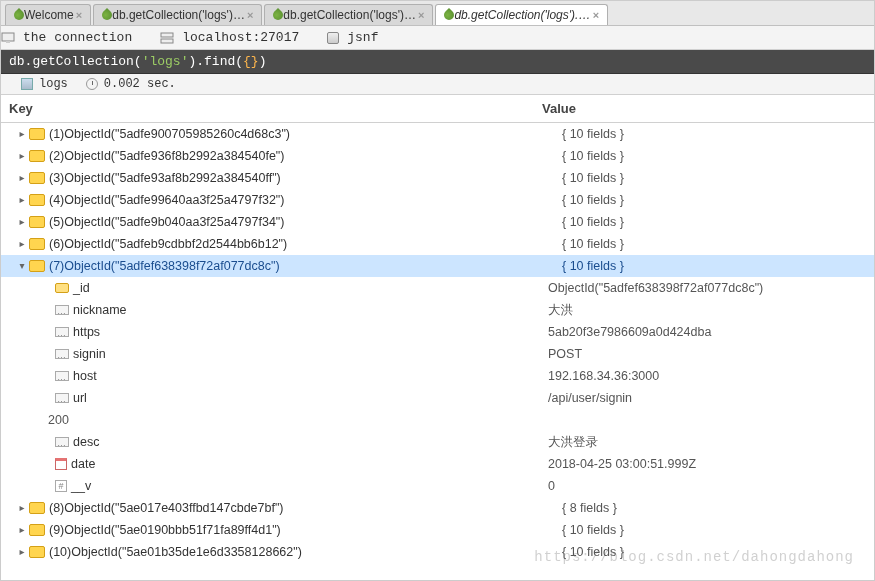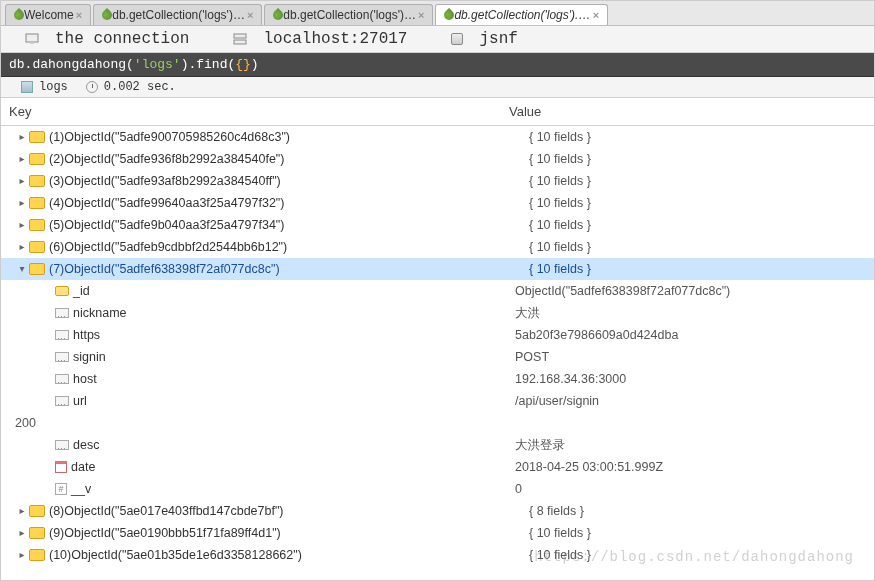--- a/index.html
+++ b/index.html
@@ -5,38 +5,38 @@
   * { box-sizing: border-box; margin: 0; padding: 0; }
   body { font-family: "Segoe UI", Tahoma, Arial, sans-serif; font-size: 12px; color: #333; background: #fff; width: 875px; }
   
   .tabs { display: flex; background: #e8e8e8; border-bottom: 1px solid #c0c0c0; padding: 3px 4px 0 4px; }
   .tab { display: flex; align-items: center; background: #d8d8d8; border: 1px solid #b0b0b0; border-bottom: none; padding: 3px 8px; margin-right: 2px; font-size: 12px; cursor: pointer; max-width: 200px; border-radius: 3px 3px 0 0; }
   .tab.active { background: #fff; font-style: italic; }
   .tab-label { white-space: nowrap; overflow: hidden; text-overflow: ellipsis; }
   .tab-close { color: #999; font-weight: bold; font-size: 11px; margin-left: 2px; }
   .leaf-icon { width: 10px; height: 10px; background: radial-gradient(circle at 40% 40%, #7cb342, #558b2f); border-radius: 50% 0 50% 50%; transform: rotate(-45deg); display: inline-block; }
   
-  .conn-bar { display: flex; align-items: center; gap: 16px; padding: 4px 24px; background: #f4f4f4; border-bottom: 1px solid #d0d0d0; font-family: "Courier New", monospace; font-size: 16px; }
+  .conn-bar { display: flex; align-items: center; gap: 8px; padding: 4px 0; background: #f4f4f4; border-bottom: 1px solid #d0d0d0; font-family: "Courier New", monospace; font-size: 13px; }
   .conn-icon { width: 14px; height: 12px; display: inline-flex; align-items: center; justify-content: center; }
   .db-cylinder { width: 12px; height: 12px; border: 1px solid #888; border-radius: 2px; background: linear-gradient(#eee,#ccc); }
   
   .query-bar { background: #4a4a4a; color: #fff; padding: 4px 8px; font-family: "Courier New", monospace; font-size: 13px; border-bottom: 1px solid #333; }
   .query-bar .kw { color: #fff; }
   .query-bar .str { color: #9ccc65; }
   .query-bar .brace { color: #ffb74d; }
   
   .status-bar { display: flex; align-items: center; gap: 6px; padding: 3px 20px; background: #f4f4f4; border-bottom: 1px solid #d0d0d0; font-family: "Courier New", monospace; font-size: 12px; }
   .table-icon { width: 12px; height: 12px; border: 1px solid #7aa; background: linear-gradient(#cde,#abc); }
   .clock-icon { width: 12px; height: 12px; border: 1px solid #999; border-radius: 50%; position: relative; }
   .clock-icon::after { content: ""; position: absolute; left: 5px; top: 2px; width: 1px; height: 4px; background: #666; }
   
   .tree-header { display: flex; border-bottom: 1px solid #d0d0d0; font-weight: 400; font-size: 13px; color: #444; }
-  .tree-header .col { padding: 6px 8px; }
+  .tree-header .col { padding: 6px 8px; font-weight: bold; }
   .key-col { width: 500px; }
-  .val-col { flex: 1; }
+  .val-col { flex: 1; margin-left: 33px; }
   
   .tree { font-size: 12.5px; }
   .row { display: flex; align-items: center; padding: 2px 0; line-height: 18px; }
   .row.selected { background: #cce5ff; color: #1a4d8f; }
   .row.selected .key-col, .row.selected .val-col { color: #1a4d8f; }
   .arrow { width: 14px; text-align: center; color: #666; font-size: 10px; cursor: pointer; }
   .indent1 { padding-left: 14px; }
   .indent2 { padding-left: 40px; }
   .doc-icon { width: 16px; height: 12px; background: #ffd54f; border: 1px solid #d4a017; border-radius: 2px; margin-right: 4px; display: inline-block; }
   .doc-icon.sm { width: 14px; height: 10px; background: #ffe082; }
@@ -93,21 +93,21 @@
           <rect x="1" y="7" width="12" height="4" fill="#eee" stroke="#888"></rect>
         </svg>
   </span>
   <span>localhost:27017</span>
   <span style="width:12px"></span>
   <span class="db-cylinder"></span>
   <span>jsnf</span>
 </div>
 
 <div class="query-bar">
-  <span class="kw">db.dahongdahong(</span><span class="str">'logs'</span><span class="kw">).find(</span><span class="brace">{}</span><span class="kw">)</span>
+  <span class="kw">db.getCollection(</span><span class="str">'logs'</span><span class="kw">).find(</span><span class="brace">{}</span><span class="kw">)</span>
 </div>
 
 <div class="status-bar">
   <span class="table-icon"></span>
   <span>logs</span>
   <span style="width:6px"></span>
   <span class="clock-icon"></span>
   <span>0.002 sec.</span>
 </div>
 

